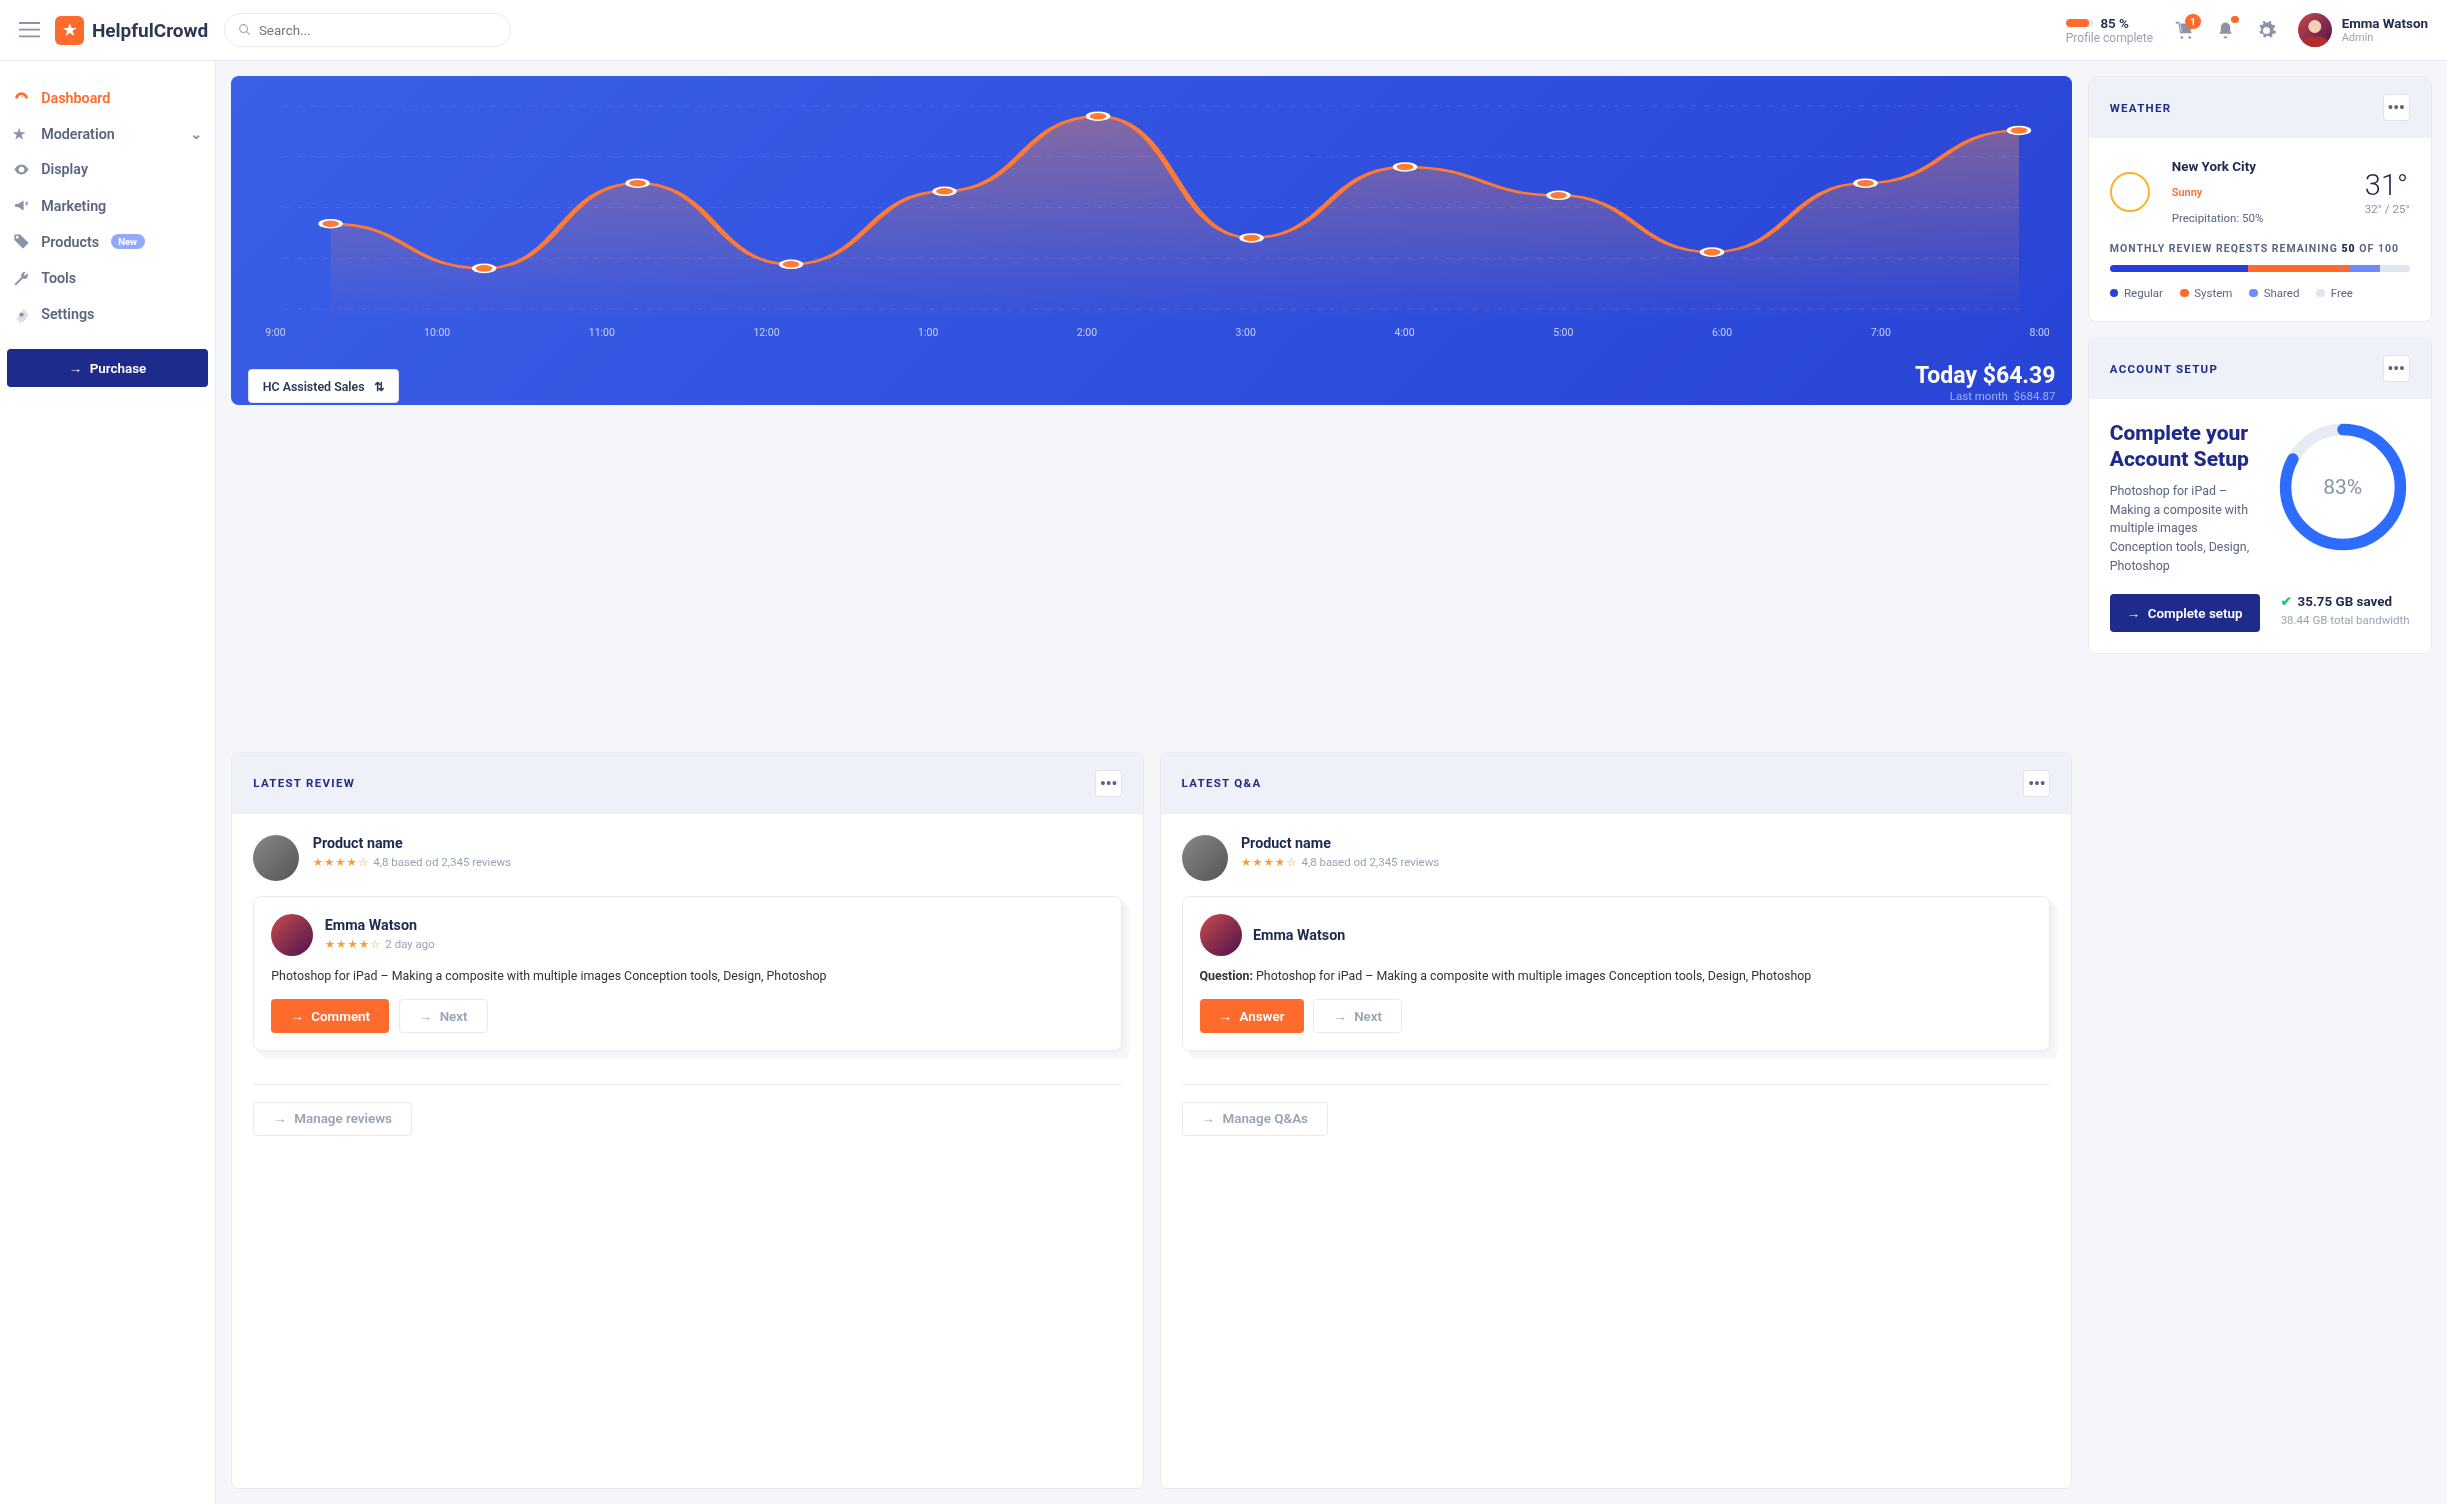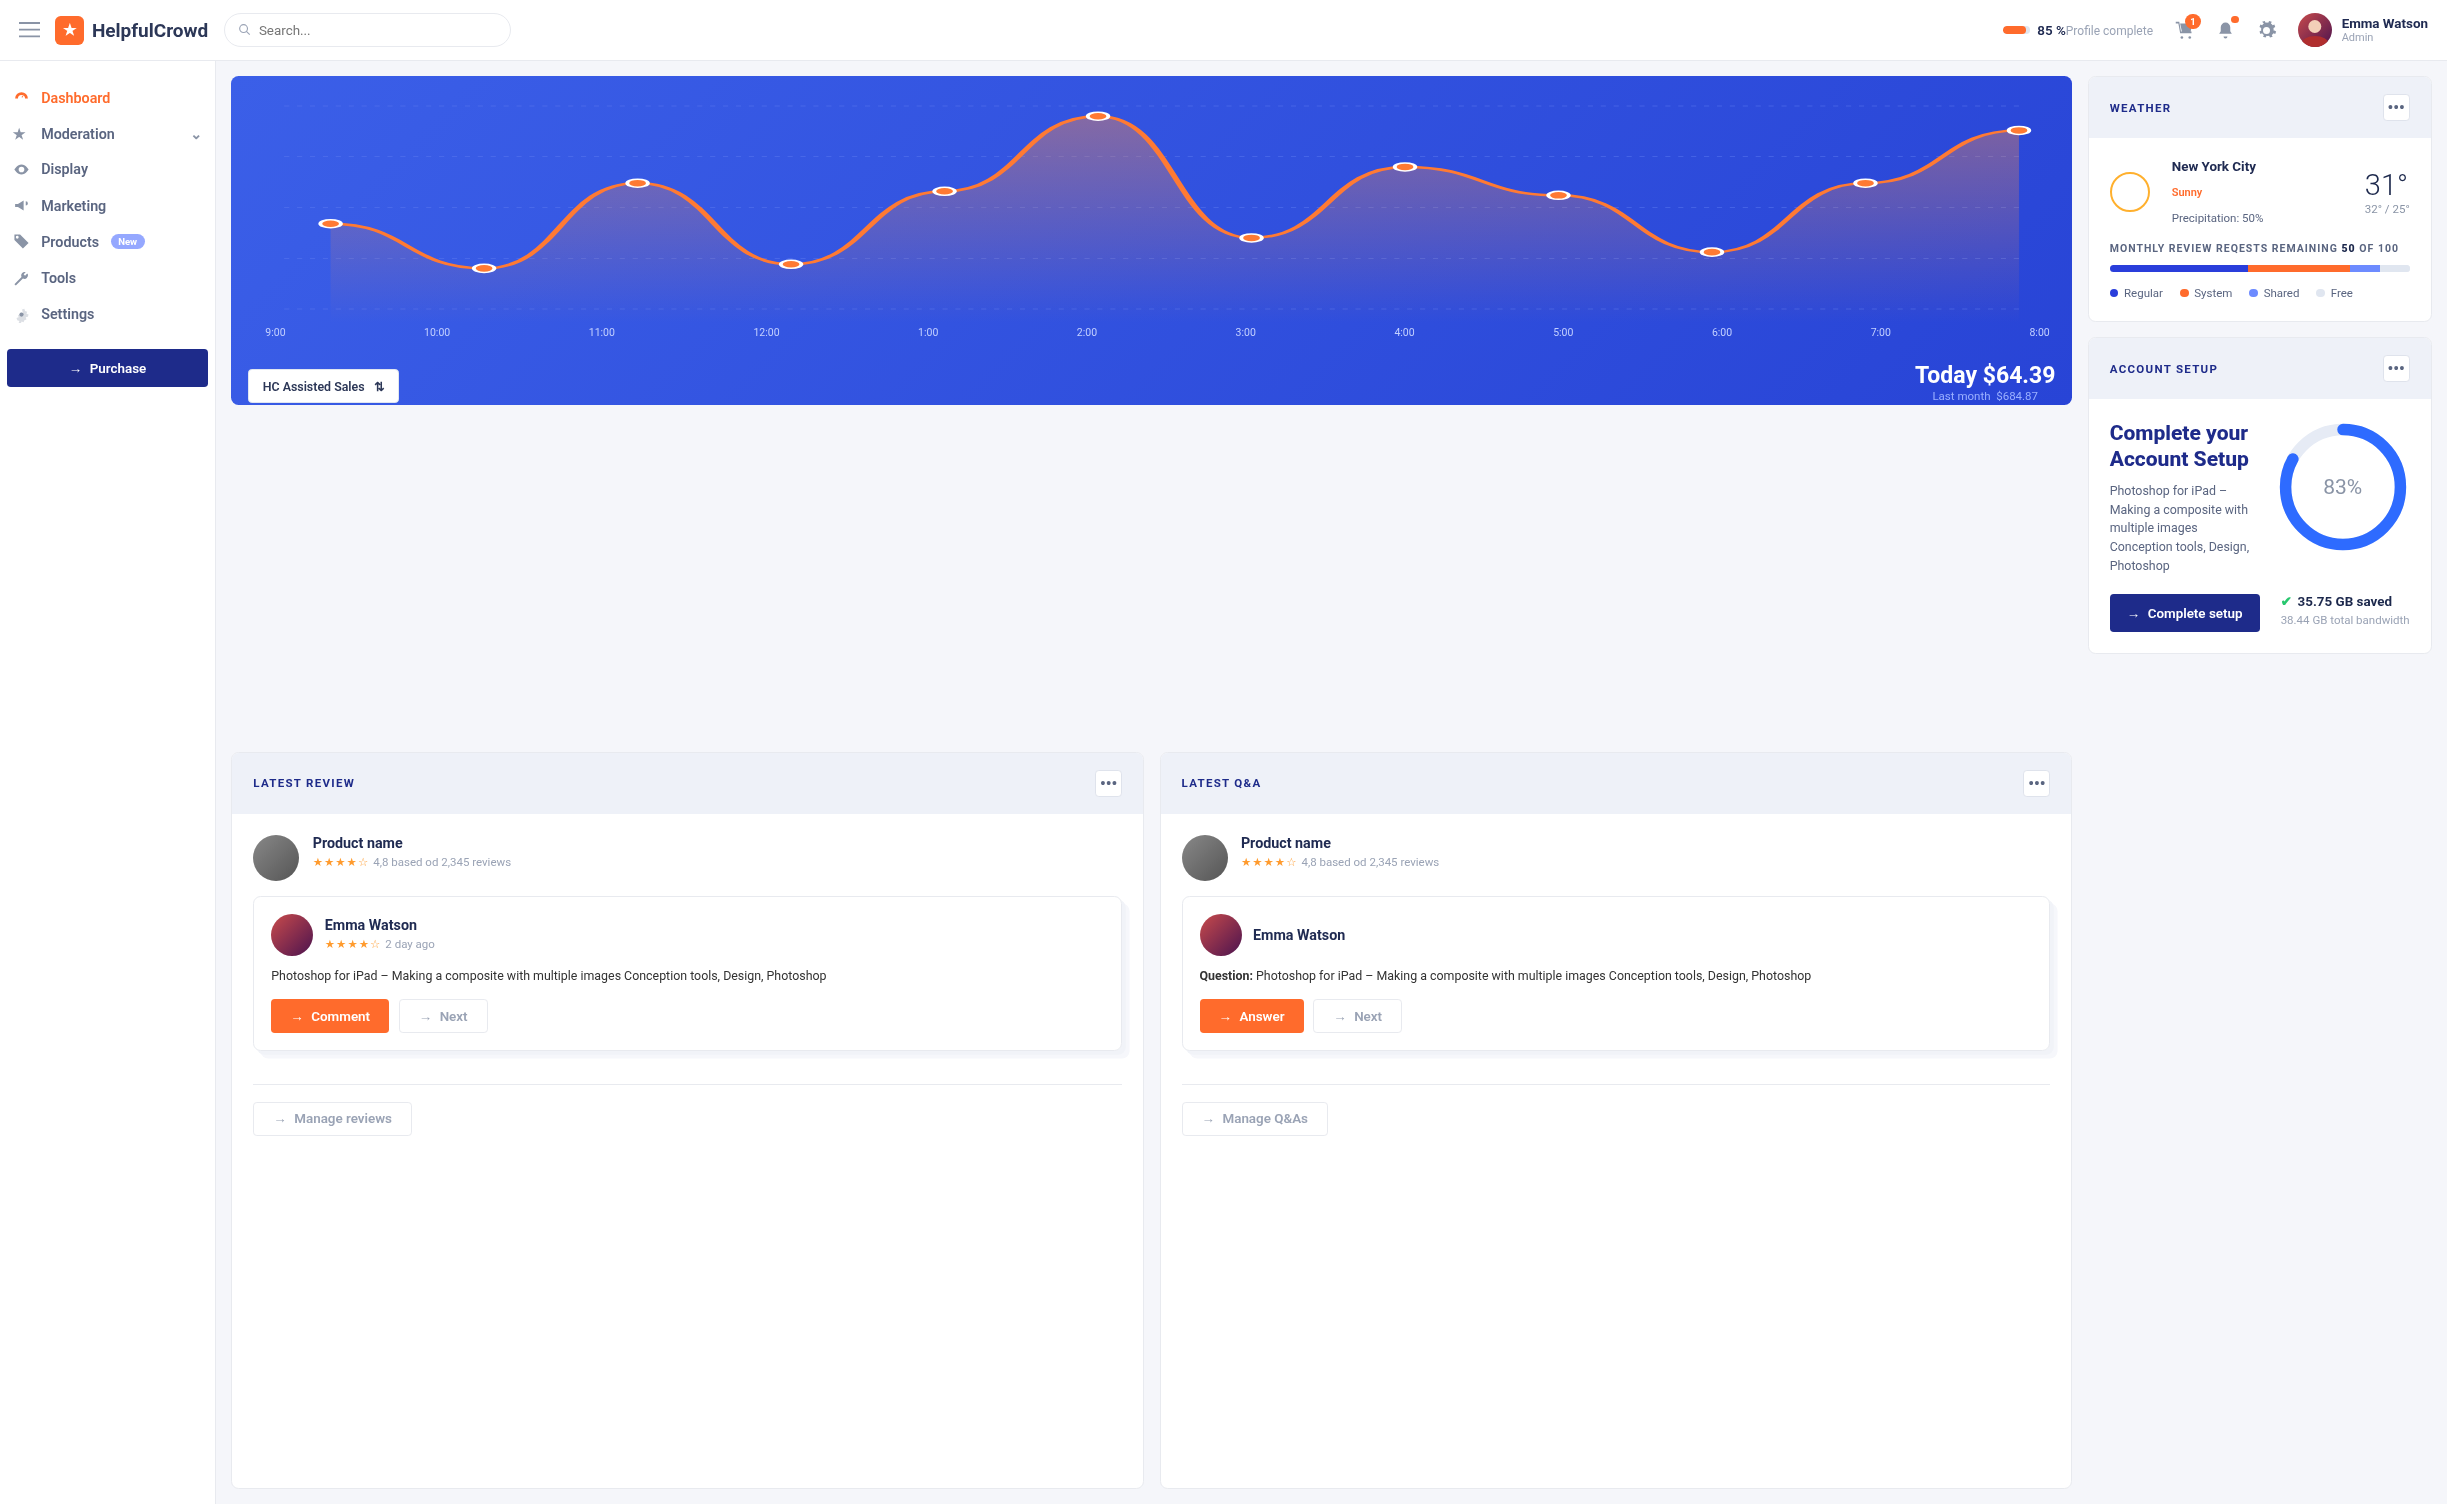--- a/index.html
+++ b/index.html
@@ -4,21 +4,21 @@
 <style>
 *{margin:0;padding:0;box-sizing:border-box;font-family:-apple-system,BlinkMacSystemFont,"Segoe UI",Roboto,sans-serif}
 body{background:#f5f6fa;color:#202b52}
 .header{height:61px;background:#fff;border-bottom:1px solid #e8eaef;display:flex;align-items:center;padding:0 19px;gap:15.3px}
 .menu-icon{cursor:pointer;color:#8a94a6}
 .logo{display:flex;align-items:center;gap:7.6px;font-weight:700;font-size:19px;color:#2c3757}
 .logo-mark{width:29px;height:29px;background:#ff6b2c;border-radius:5.7px;display:flex;align-items:center;justify-content:center;color:#fff;font-size:15.3px}
 .search-box{width:287px;height:34px;border:1px solid #e8eaef;border-radius:17px;display:flex;align-items:center;padding:0 13.4px;color:#9aa3b5;gap:7.6px}
 .search-box input{border:none;outline:none;flex:1;font-size:13.4px;color:#444}
 .header-right{margin-left:auto;display:flex;align-items:center;gap:21px}
-.prof-complete{display:flex;align-items:flex-end}
+.prof-complete{display:flex;flex-direction:column;}
 .prof-top{display:flex;align-items:center;gap:7.6px;font-weight:600;font-size:13.4px}
 .prof-bar{width:27px;height:7.6px;border-radius:3.8px;background:#e0e6f0;position:relative;overflow:hidden}
 .prof-bar::before{content:"";position:absolute;left:0;top:0;bottom:0;width:85%;background:#ff6b2c;border-radius:3.8px}
 .prof-sub{font-size:12px;color:#9aa3b5}
 .hicon{position:relative;color:#8a94a6;cursor:pointer}
 .badge-dot{position:absolute;top:-3.8px;right:-3.8px;width:7.6px;height:7.6px;border-radius:50%;background:#ff6b2c}
 .badge-num{position:absolute;top:-5.7px;right:-5.7px;width:15.3px;height:15.3px;border-radius:50%;background:#ff6b2c;color:#fff;font-size:9.6px;font-weight:700;display:flex;align-items:center;justify-content:center}
 .avatar{width:34px;height:34px;border-radius:50%;background:linear-gradient(135deg,#c94b4b,#4b134f);position:relative;overflow:hidden}
 .avatar::after{content:"";position:absolute;left:50%;top:20%;width:13.4px;height:13.4px;border-radius:50%;background:#f3d0b8;transform:translateX(-50%)}
 .avatar::before{content:"";position:absolute;left:50%;bottom:-3.8px;width:27px;height:15.3px;border-radius:50% 50% 0 0;background:#b02e2e;transform:translateX(-50%)}
@@ -34,21 +34,21 @@
 .side-item.active .ico{color:#ff6b2c}
 .pill{background:#95a8ff;color:#fff;font-size:9.6px;padding:1.9px 7.6px;border-radius:9.6px;font-weight:700}
 .chev{margin-left:auto;color:#8a94a6}
 .purchase-btn{margin-top:17px;background:#1e2b8a;color:#fff;border:none;border-radius:3.8px;height:38px;width:100%;font-weight:600;font-size:13.4px;display:flex;align-items:center;justify-content:center;gap:7.6px;cursor:pointer}
 .main{flex:1;padding:15.3px;display:grid;grid-template-columns:1fr 1fr 344px;gap:15.3px}
 .chart-card{grid-column:1/3;background:linear-gradient(135deg,#3b5fe8,#2844d6);border-radius:7.6px;padding:15.3px 17px 17px;color:#fff;position:relative;height:329px}
 .chart-area{position:relative;height:231px}
 .chart-xlabels{display:flex;justify-content:space-between;font-size:10.5px;color:#c3d0ff;margin-top:3.8px;padding:0 5.7px 0 17px}
 .chart-footer{display:flex;align-items:flex-end;justify-content:space-between;margin-top:23px}
 .sel-btn{background:#fff;color:#2c3757;border:1px solid #e0e6f0;border-radius:3.8px;height:34px;padding:0 13.4px;font-weight:600;font-size:12.4px;display:flex;align-items:center;gap:9.6px;cursor:pointer}
-.tot-wrap{text-align:center}
+.tot-wrap{text-align:right}
 .tot-main{font-size:23px;font-weight:700}
 .tot-sub{font-size:11.5px;color:#c3d0ff}
 .tot-sub span{color:#9bb0ff}
 .card{background:#fff;border-radius:7.6px;overflow:hidden;border:1px solid #e8eaef}
 .card-head{background:#eef1f8;padding:17px 21px;display:flex;align-items:center;justify-content:space-between}
 .card-title{font-size:11.5px;font-weight:700;letter-spacing:1.3px;color:#1e2b8a}
 .card-menu{width:27px;height:27px;border-radius:3.8px;background:#fff;border:1px solid #dfe3ec;display:flex;align-items:center;justify-content:center;cursor:pointer;color:#5a6580;font-weight:700}
 .card-body{padding:21px}
 .right-col{display:flex;flex-direction:column;gap:15.3px}
 .weather-row{display:flex;align-items:center;justify-content:space-between;gap:13.4px}

